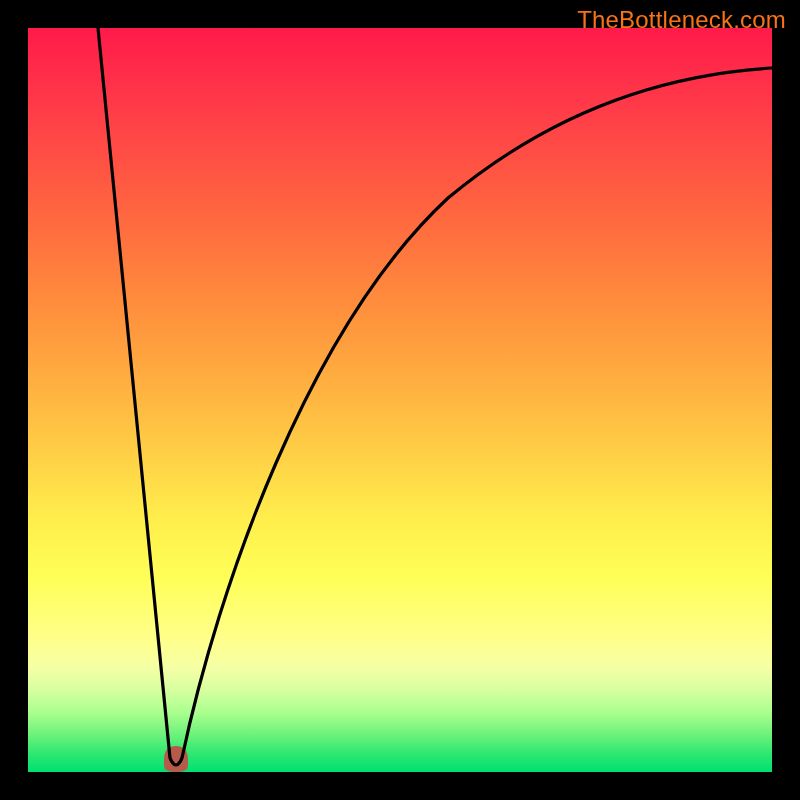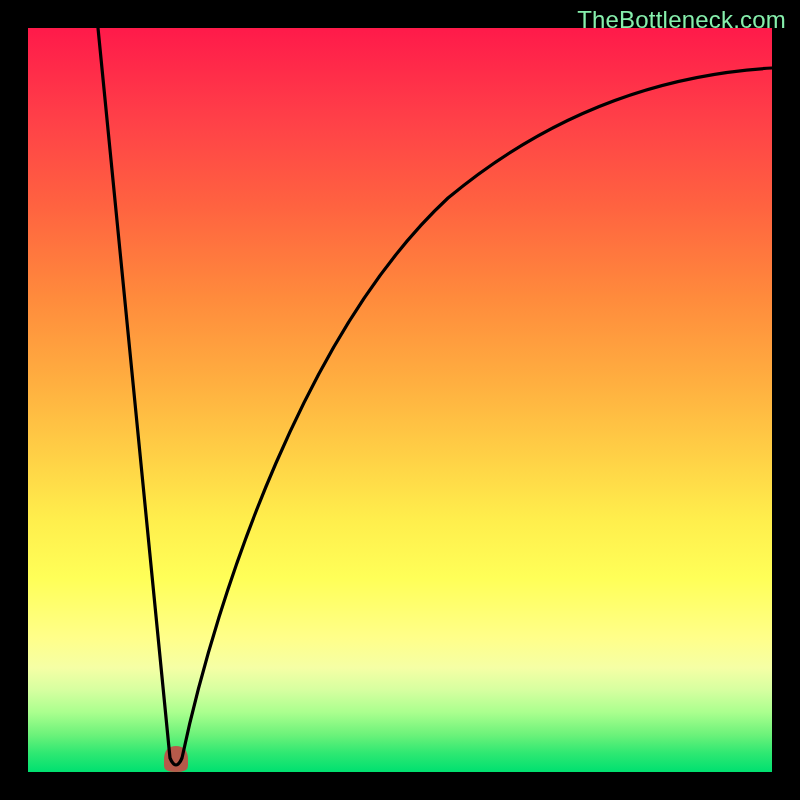--- a/index.html
+++ b/index.html
@@ -3,21 +3,21 @@
 <meta charset="utf-8">
 <style>
   html, body { margin: 0; padding: 0; width: 800px; height: 800px; overflow: hidden; background: #000; }
   .stage { position: relative; width: 800px; height: 800px; }
   .attribution {
     position: absolute;
     top: 6px;
     right: 14px;
     font-family: Arial, Helvetica, sans-serif;
     font-size: 24px;
-    color: #86efac;
+    color: #f97316;
     letter-spacing: 0.2px;
   }
   .plot-frame {
     position: absolute;
     left: 28px;
     top: 28px;
     width: 744px;
     height: 744px;
     overflow: hidden;
   }

